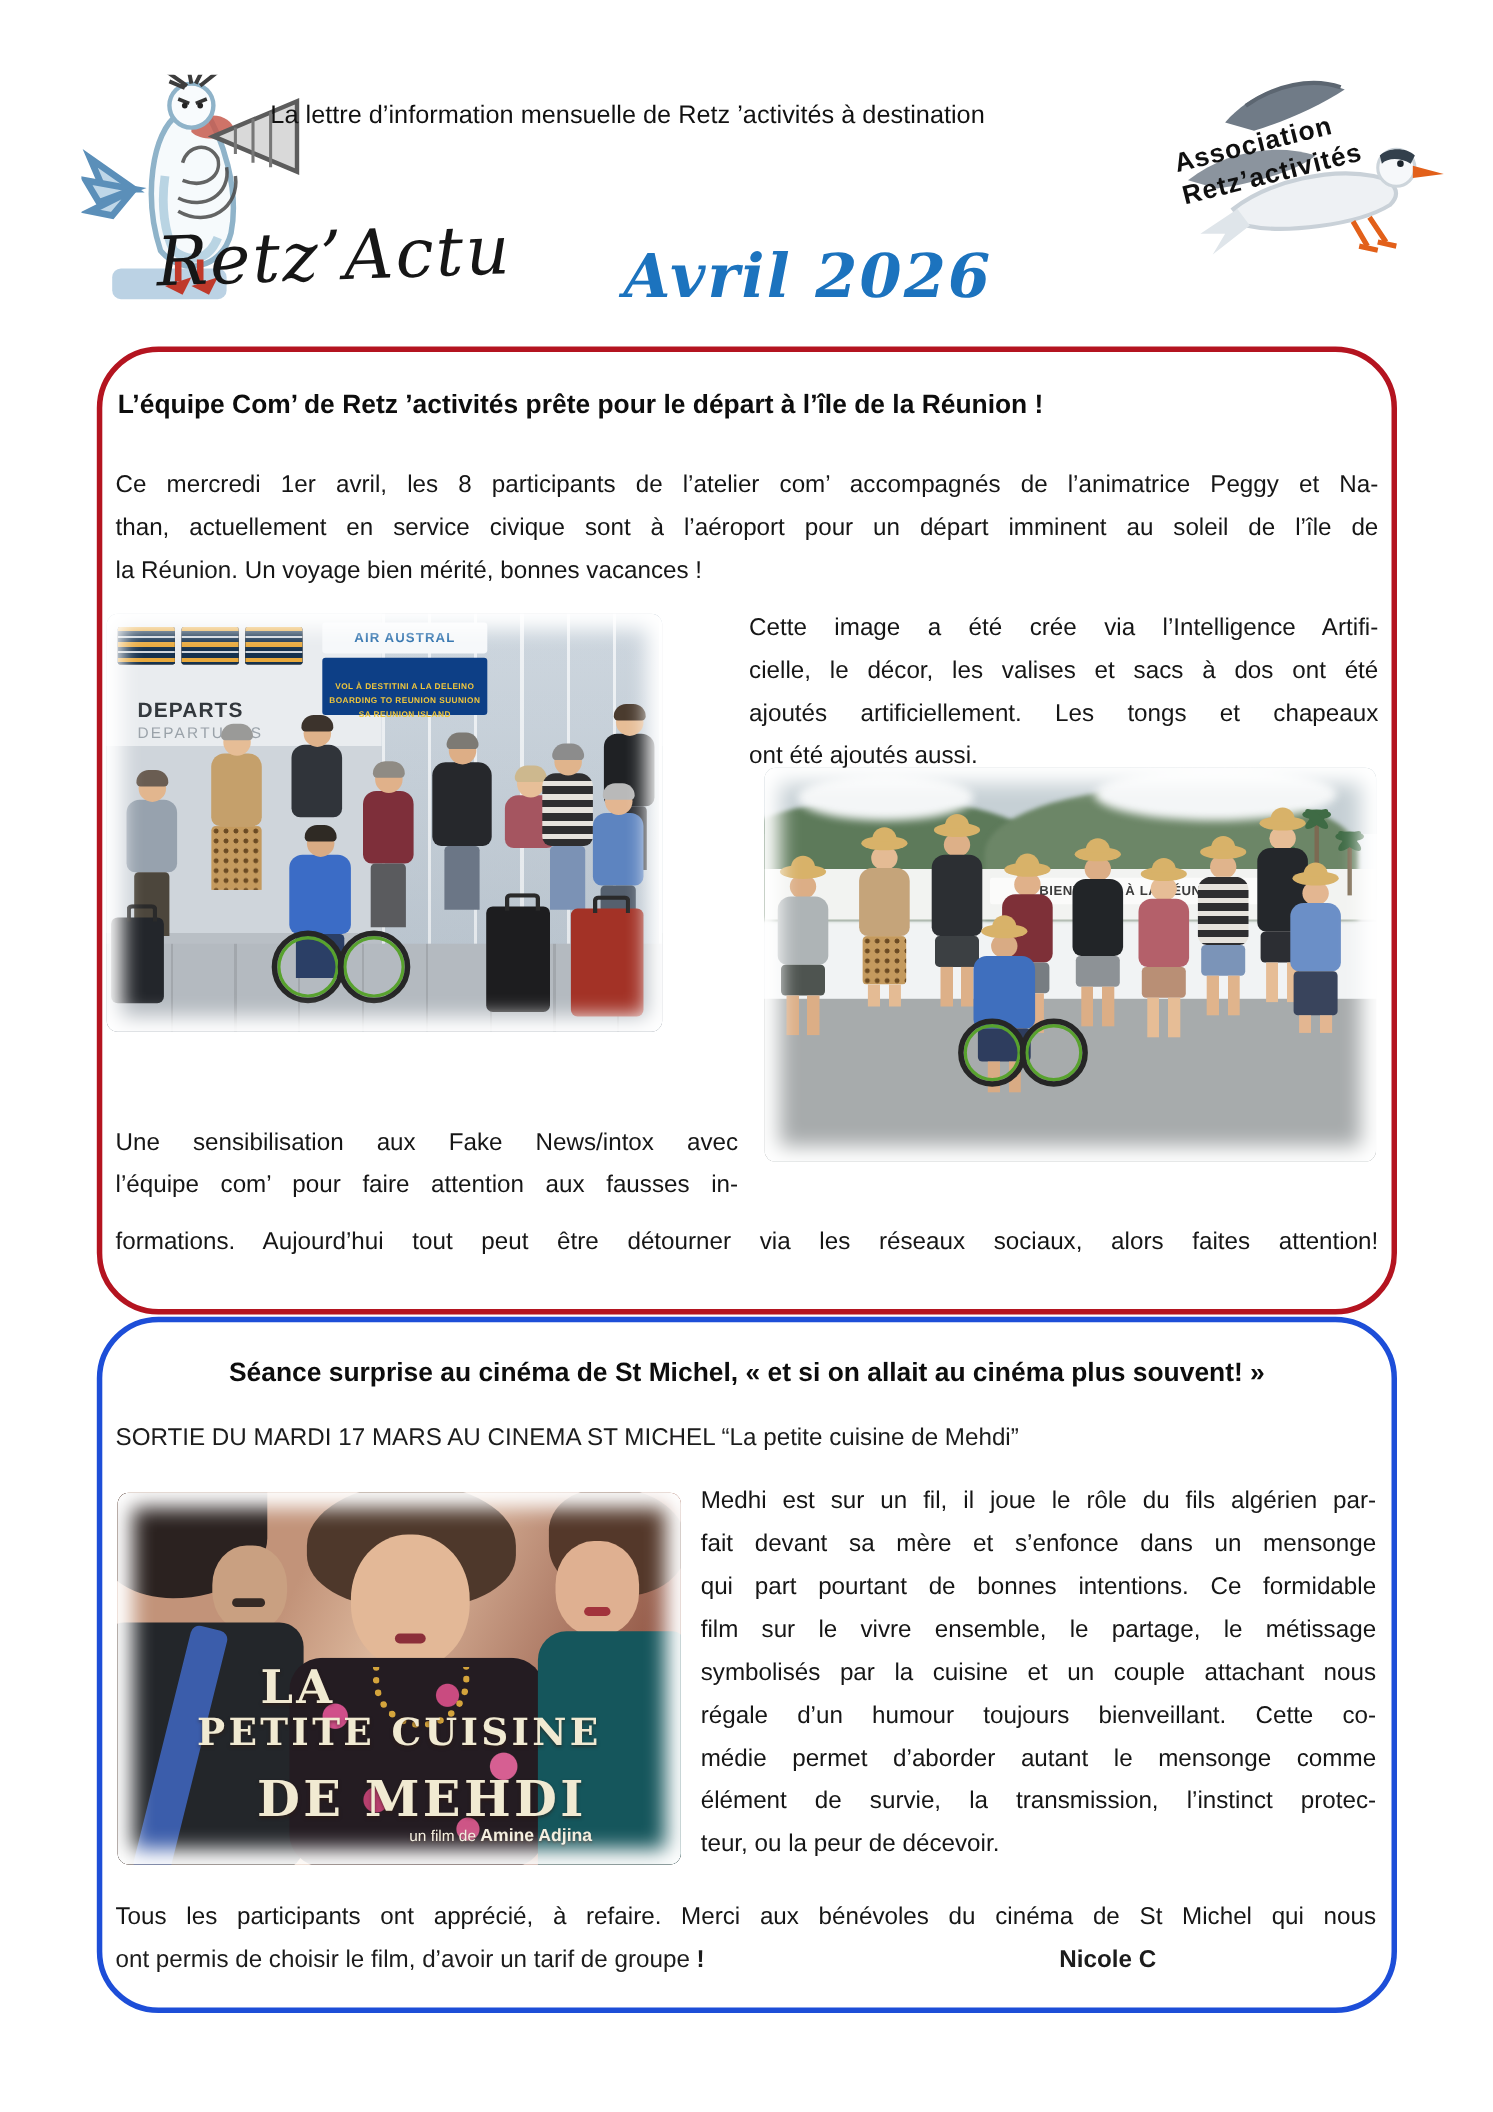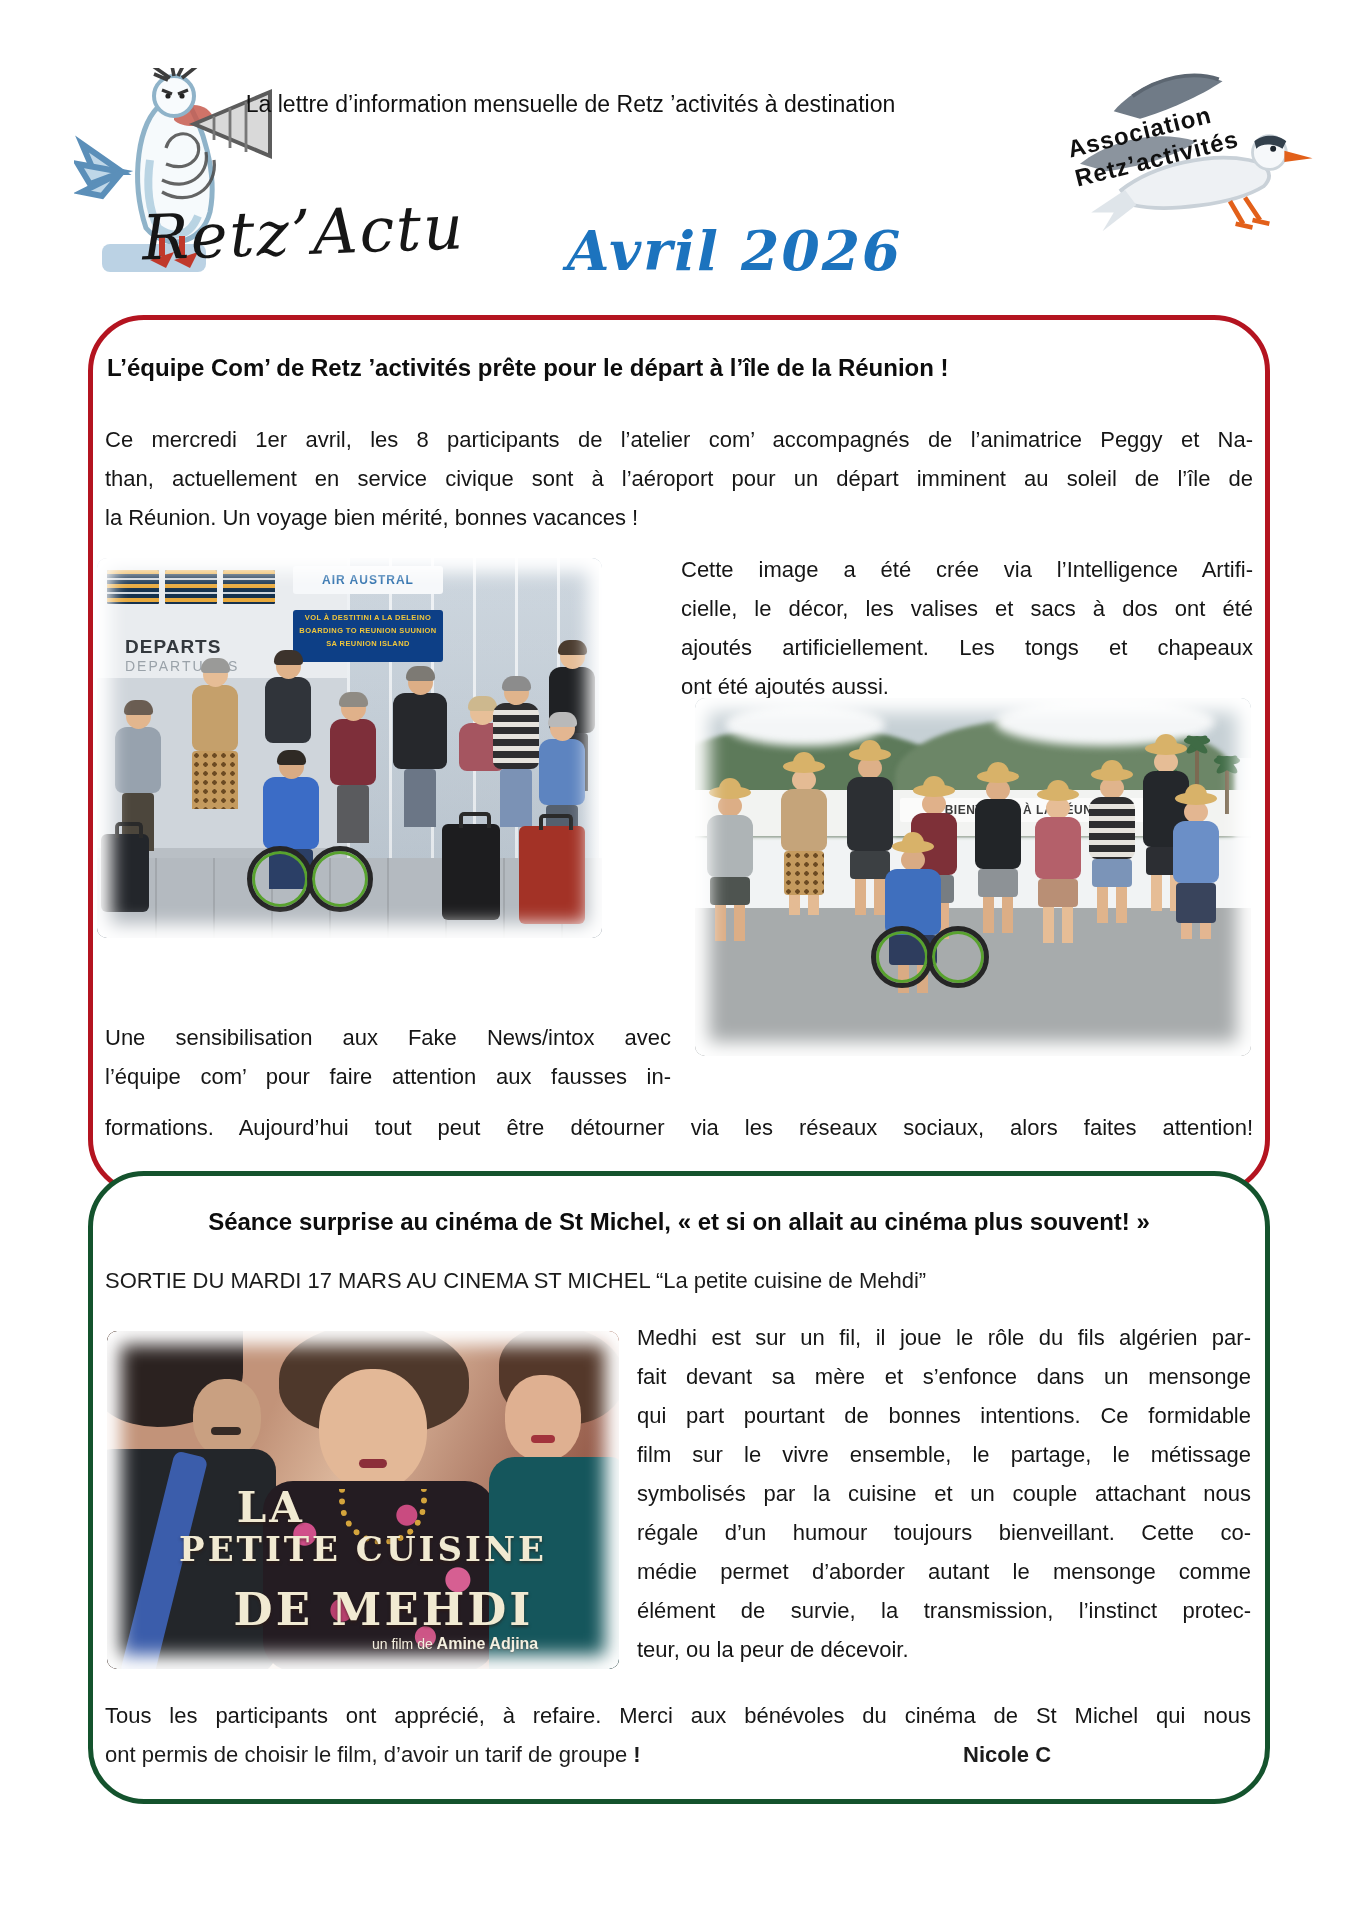--- a/index.html
+++ b/index.html
@@ -17,21 +17,21 @@
   #assoc-text{position:absolute;left:18px;top:48px;width:260px;transform:rotate(-14deg);
               font-weight:bold;font-size:24px;line-height:30px;color:#101010;letter-spacing:1px}
   #issue-title{position:absolute;left:0;top:218px;width:1357px;text-align:center}
   #issue-title span{display:inline-block;transform:translateX(56px);
         font-family:"DejaVu Serif",serif;font-style:italic;font-weight:bold;
         font-size:55px;color:#1c73be;letter-spacing:2px}
 
   
   .box{position:absolute;left:88px;width:1172px;background:#fff;border-radius:56px}
   #reunion-box{top:315px;height:870px;border:5px solid #b41420}
-  #cinema-box{top:1171px;height:623px;border:5px solid #14532d}
+  #cinema-box{top:1197px;height:623px;border:5px solid #1d4ed8}
   .box-title{position:absolute;font-weight:bold;font-size:24px;color:#0d0d0d}
   #reunion-title{left:14px;top:34px;width:1140px}
   #cinema-title{left:0;right:0;top:32px;text-align:center}
 
   .ln{font-size:22px;line-height:39px;height:39px;color:#161616}
   .just{text-align:justify;text-align-last:justify}
   .blk{position:absolute}
 
   #reunion-intro{left:12px;top:100px;width:1148px}
   #ai-note{left:588px;top:230px;width:572px}
@@ -59,22 +59,22 @@
       background:repeating-linear-gradient(90deg,rgba(0,0,0,.10) 0 2px,transparent 2px 58px),#b4bac0}
   .screen{position:absolute;width:52px;height:34px;background:#1d2630;border-radius:2px;
       box-shadow:inset 0 0 0 2px #0d131a;overflow:hidden}
   .screen i{display:block;height:100%;
       background:repeating-linear-gradient(#e8a93c 0 4px,#16324e 4px 8px,#cfd6dd 8px 10px,#16324e 10px 14px)}
   #departs-sign{position:absolute;left:28px;top:78px;width:150px;height:60px}
   #departs-main{font-weight:bold;font-size:19px;color:#33383d;letter-spacing:1px}
   #departs-sub{font-size:14px;color:#9aa2a9;letter-spacing:2px}
   #austral-sign{position:absolute;left:196px;top:8px;width:150px;height:28px;background:#f6f8fa;
       border-radius:3px;text-align:center;font-size:12px;font-weight:bold;color:#2268a8;line-height:28px;letter-spacing:1px}
-  #board{position:absolute;left:196px;top:52px;width:150px;height:52px;background:#0d3f86;border-radius:3px;
-      padding:1px 4px;box-sizing:border-box}
+  #board{position:absolute;left:196px;top:40px;width:150px;height:52px;background:#0d3f86;border-radius:3px;
+      padding:19px 4px;box-sizing:border-box}
   #board div{font-size:7.5px;line-height:13px;color:#f0c63c;font-weight:bold;text-align:center;letter-spacing:.4px}
   .suitcase{position:absolute;border-radius:6px}
   .suitcase::before{content:"";position:absolute;left:30%;top:-12px;width:40%;height:12px;
       border:4px solid #2a2a2a;border-bottom:none;border-radius:5px 5px 0 0}
 
   
   .person,.person2{position:absolute;display:flex;flex-direction:column;align-items:center;z-index:5}
   .person .head{width:25px;height:25px;border-radius:50%;background:var(--skin,#e2b68e);position:relative}
   .person .hair{position:absolute;left:-2px;top:-4px;width:29px;height:15px;border-radius:12px 12px 4px 4px;background:var(--hair,#777)}
   .person .torso{width:46px;height:66px;border-radius:12px 12px 8px 8px;background:var(--shirt,#555);margin-top:-2px}

